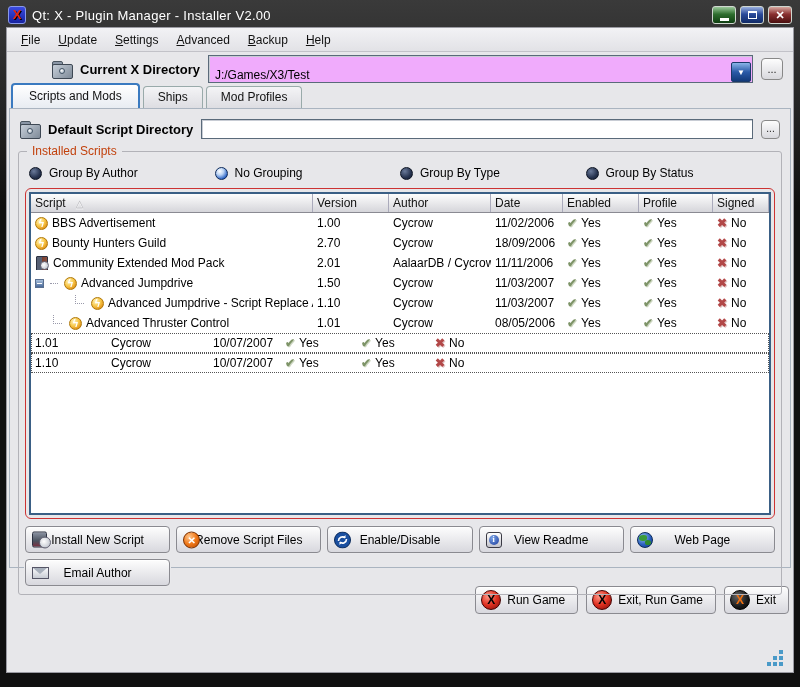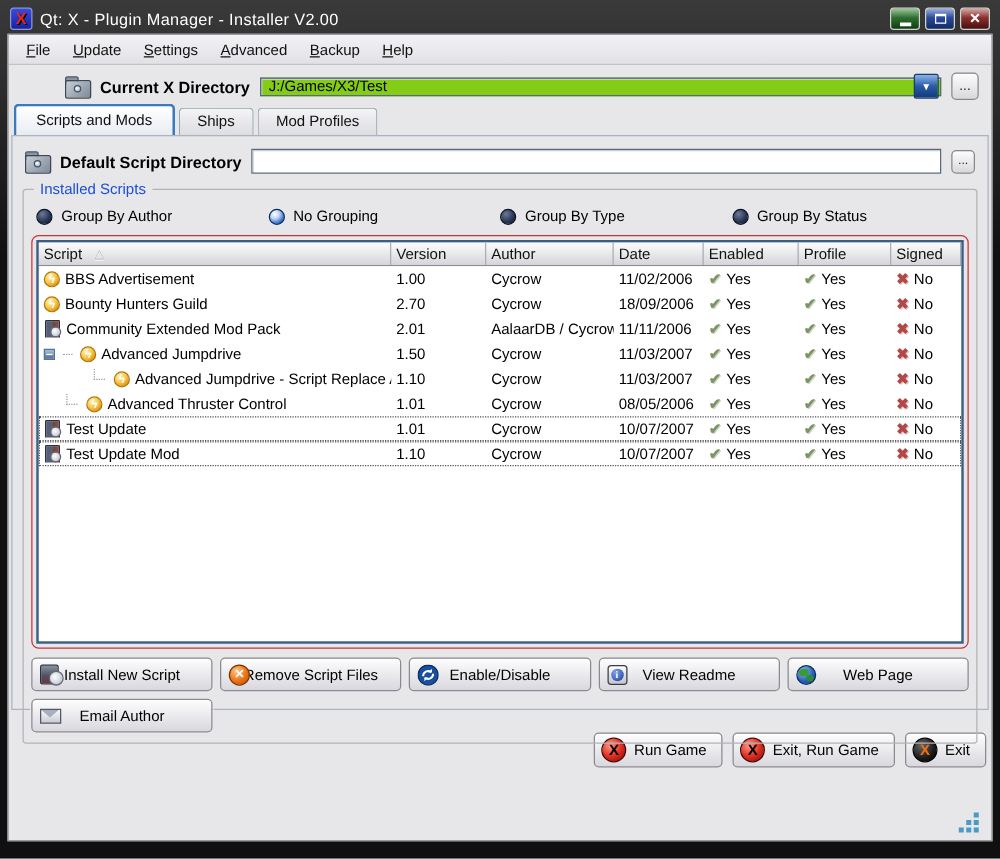--- a/index.html
+++ b/index.html
@@ -27,40 +27,40 @@
   .menu-item { display:inline-block; padding:3px 8px; font-size:12px; color:#111; cursor:default; }
   .menu-item::first-letter { text-decoration:underline; }
 
   
   .dir-row { height:34px; display:flex; align-items:center; gap:8px; padding:0 10px 0 12px;margin-left:33px; }
   .folder-ic { width:20px; height:16px; position:relative; flex:0 0 auto; }
   .folder-ic::before { content:""; position:absolute; left:0; top:0; width:9px; height:5px; background:#8a96a6; border:1px solid #4a5560; border-radius:2px 2px 0 0; }
   .folder-ic::after { content:""; position:absolute; left:0; top:3px; width:19px; height:13px; background:linear-gradient(135deg,#c6ced8,#7e8a98); border:1px solid #3e4854; border-radius:2px; }
   .folder-dot { position:absolute; z-index:1; left:7px; top:7px; width:6px; height:6px; background:radial-gradient(circle at 40% 35%,#fff,#9ab); border:1px solid #456; border-radius:50%; }
   .dir-label { font-size:13px; font-weight:bold; color:#000; white-space:nowrap; }
-  .combo { flex:1; height:15px; background:#84cc16; border:1px solid #5a6a7a; box-shadow:inset 1px 1px 0 #c8ccd4; display:flex; align-items:center; position:relative; }
+  .combo { flex:1; height:28px; background:#f0abfc; border:1px solid #5a6a7a; box-shadow:inset 1px 1px 0 #c8ccd4; display:flex; align-items:flex-end; position:relative; }
   .combo-value { flex:1; font-size:12px; padding:0 6px; color:#000; }
   .combo-arrow { width:20px; height:20px; margin-right:1px; border:1px solid #1a3a6a; border-radius:2px; background:linear-gradient(#8ab4e8,#2a5aa8 50%,#123a7a); color:#fff; font-size:8px; display:flex; align-items:center; justify-content:center; cursor:pointer; }
   .dots-btn { width:22px; height:22px; border:1px solid #888; border-radius:4px; background:linear-gradient(#fdfdfd,#d8d8dd); font-size:11px; line-height:1; text-align:center; color:#222; cursor:pointer; flex:0 0 auto; }
 
   
   .tabbar { display:flex; align-items:flex-end; height:22px; padding:0 4px; }
   .tab { padding:3px 14px 4px; font-size:12px; color:#111; background:linear-gradient(#f4f4f6,#dddde2); border:1px solid #9aa; border-bottom:none; border-radius:4px 4px 0 0; margin-right:3px; cursor:pointer; position:relative; }
   .tab.active { background:linear-gradient(#ffffff,#e8ecf2); border:2px solid #3a7ac0; border-bottom:none; padding:4px 16px 5px; font-weight:normal; z-index:2; }
 
   .tabpane { position:relative; border:1px solid #aab4c0; background:#e7e7ea; margin:0 2px; padding:6px 8px 8px; height:460px; }
 
   
   .sdir-row { height:28px; display:flex; align-items:center; gap:8px; padding:0 2px; }
   .sdir-input { flex:1; height:20px; background:#fff; border:1px solid #5a6a7a; box-shadow:inset 1px 1px 0 #c8ccd4; font-size:12px; padding:0 5px; font-family:"Liberation Sans",sans-serif; }
   .dots-btn.small { width:19px; height:19px; font-size:10px; }
 
   
   .groupbox { position:relative; margin-top:8px; border:1px solid #b2b2b8; border-radius:3px; padding:12px 6px 8px; }
-  .groupbox-title { position:absolute; top:-8px; left:8px; background:#e7e7ea; padding:0 5px; font-size:12px; color:#1d4ed8; }
+  .groupbox-title { position:absolute; top:-8px; left:8px; background:#e7e7ea; padding:0 5px; font-size:12px; color:#c2410c; }
 
   .radio-row { display:flex; padding:2px 4px 8px; }
   .radio-opt { flex:1; display:flex; align-items:center; gap:7px; font-size:12px; color:#000; cursor:pointer; }
   .radio-ball { width:13px; height:13px; border-radius:50%; flex:0 0 auto; }
   .radio-ball.off { background:radial-gradient(circle at 35% 30%,#6a7a9a,#26334f 60%,#131c30); border:1px solid #0e1524; }
   .radio-ball.on { background:radial-gradient(circle at 35% 30%,#ffffff,#bcd4f4 35%,#2a62c4 75%,#12336e); border:1px solid #0e2a5a; }
 
   
   .table-frame { border:1px solid #cc3333; border-radius:6px; padding:3px; }
   .table { border:2px solid #3a5f85; background:#fff; overflow:hidden; }
@@ -352,46 +352,38 @@
                     <span class="ic-yes">✔</span>
                     <span>Yes</span>
                   </div>
                 <div class="td c-sg">
                     <span class="ic-no">✖</span>
                     <span>No</span>
                   </div>
               </div>
 
               <div class="tr focused">
-                <div class="td c-script">
-                    <span class="ic-package"></span>
-                    <span>Test Update</span>
-                  </div>
                 <div class="td c-ver">1.01</div>
                 <div class="td c-auth">Cycrow</div>
                 <div class="td c-date">10/07/2007</div>
                 <div class="td c-en">
                     <span class="ic-yes">✔</span>
                     <span>Yes</span>
                   </div>
                 <div class="td c-pr">
                     <span class="ic-yes">✔</span>
                     <span>Yes</span>
                   </div>
                 <div class="td c-sg">
                     <span class="ic-no">✖</span>
                     <span>No</span>
                   </div>
               </div>
 
               <div class="tr focused">
-                <div class="td c-script">
-                    <span class="ic-package"></span>
-                    <span>Test Update Mod</span>
-                  </div>
                 <div class="td c-ver">1.10</div>
                 <div class="td c-auth">Cycrow</div>
                 <div class="td c-date">10/07/2007</div>
                 <div class="td c-en">
                     <span class="ic-yes">✔</span>
                     <span>Yes</span>
                   </div>
                 <div class="td c-pr">
                     <span class="ic-yes">✔</span>
                     <span>Yes</span>

